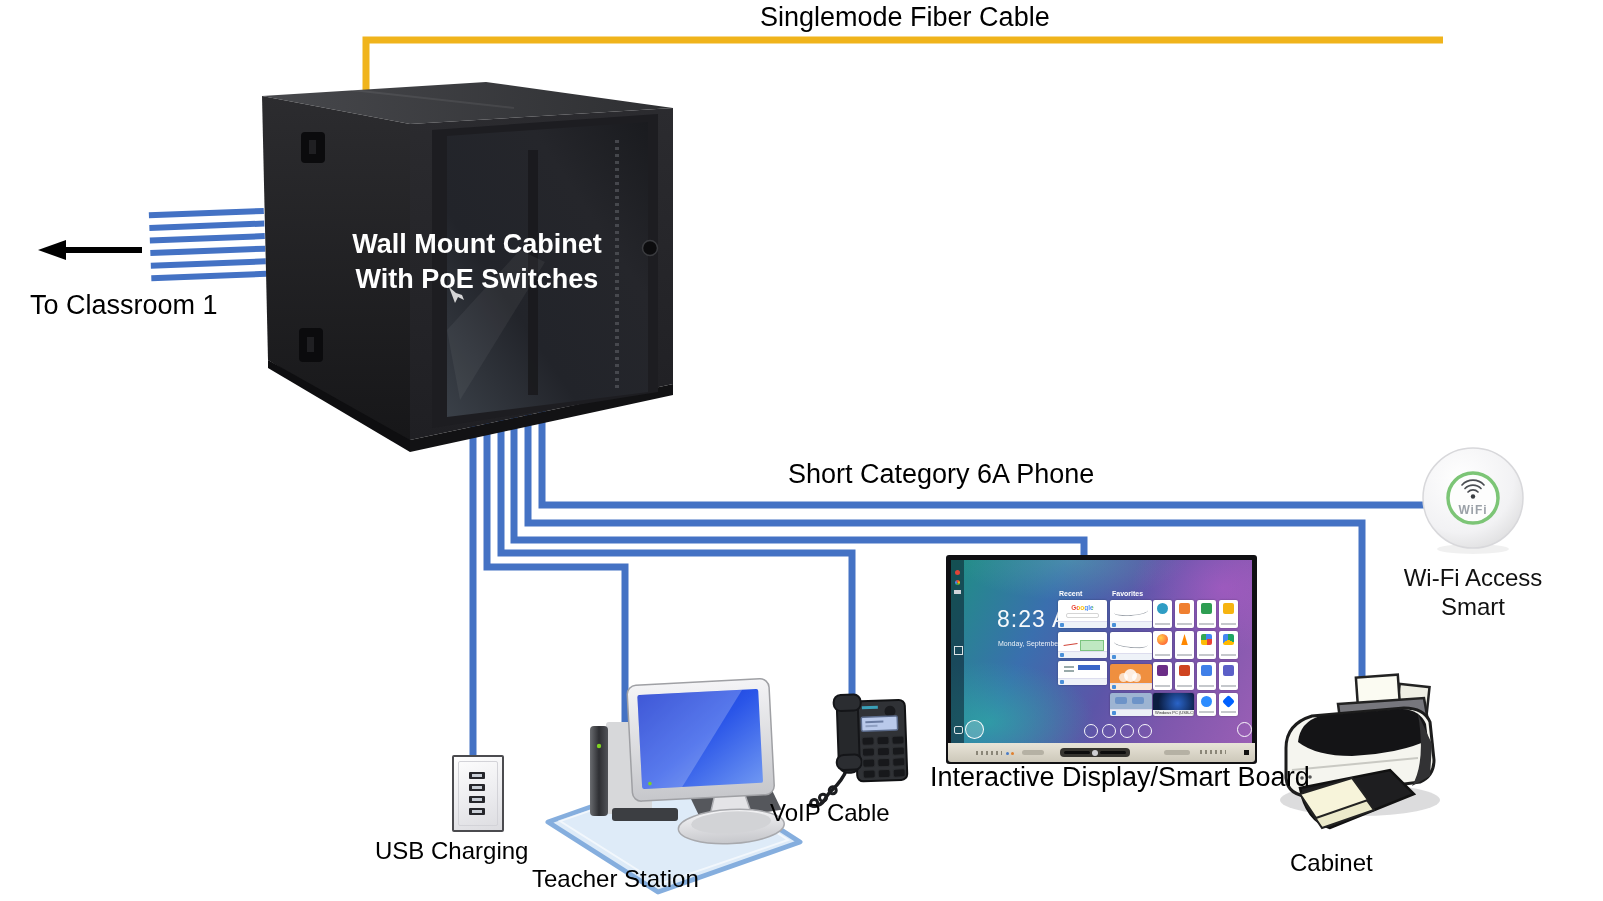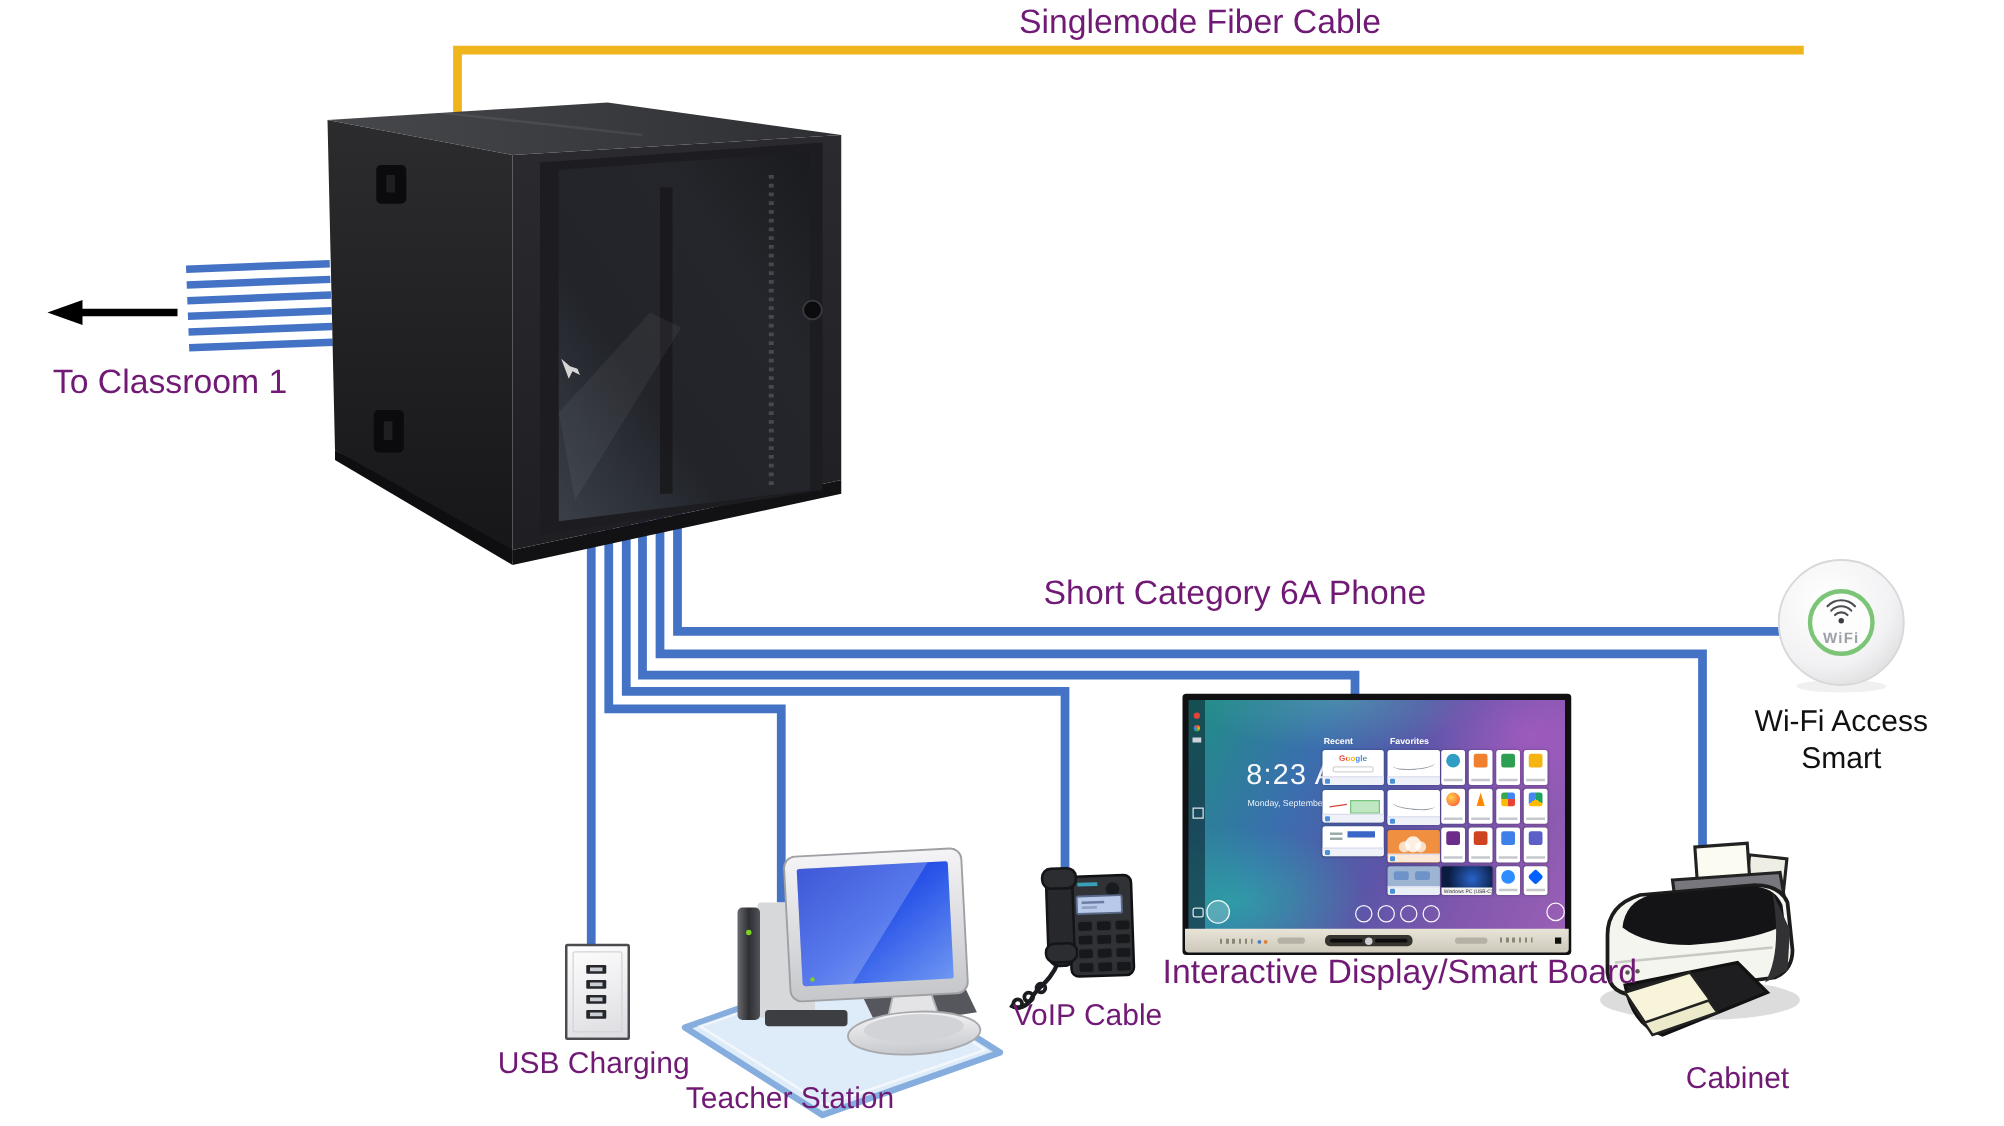--- a/index.html
+++ b/index.html
@@ -5,21 +5,21 @@
   html,body{margin:0;padding:0;background:#fff;}
   .canvas{position:relative;width:1603px;height:901px;background:#fff;overflow:hidden;
           font-family:"Liberation Sans",sans-serif;}
   svg.layer{position:absolute;left:0;top:0;z-index:1;}
   
   .cable{stroke:var(--cat6-cable,#4472C4);stroke-width:7;fill:none;}
   .cable-thin{stroke:var(--cat6-cable,#4472C4);stroke-width:6;fill:none;}
   .fiber{stroke:var(--fiber-cable,#F0B41C);stroke-width:7;fill:none;}
   .arrow-shaft{stroke:var(--arrow-black,#000);stroke-width:6;fill:none;}
   
-  .lbl{position:absolute;z-index:5;color:#701a75;text-align:center;white-space:nowrap;
+  .lbl{position:absolute;z-index:5;color:#000000;text-align:left;white-space:nowrap;
        font-family:"Liberation Sans",sans-serif;}
   .lbl-big{font-size:27px;}
   .lbl-dev{font-size:24px;}
   .cab-text{position:absolute;z-index:5;left:327px;top:227px;width:300px;text-align:center;
             color:#fff;font-weight:bold;font-size:27px;line-height:35px;}
   .wifi-lbl{position:absolute;z-index:5;left:1373px;top:563px;width:200px;text-align:center;
             font-size:24px;line-height:29px;color:#111;}
   
   .usb-plate{position:absolute;z-index:2;left:452px;top:755px;width:48px;height:73px;
              border:2px solid #4b4b4f;border-radius:2px;
@@ -405,20 +405,24 @@
         <div class="dot" style="left:32px;top:1.5px;width:6px;height:6px;background:#cfcfd2"></div>
       </div>
       <div class="bez" style="left:216px;top:7px;width:26px;height:5px"></div>
       <div class="grille" style="left:252px;top:7px"></div>
       <div style="position:absolute;left:296px;top:7px;width:5px;height:5px;background:#111"></div>
     </div>
   </div>
 
   <div class="lbl lbl-big" style="left:760px;top:2px;width:400px">Singlemode Fiber Cable</div>
   <div class="lbl lbl-big" style="left:30px;top:290px;width:212px">To Classroom 1</div>
+  <div class="cab-text">
+    <div>Wall Mount Cabinet</div>
+    <div>With PoE Switches</div>
+  </div>
   <div class="lbl lbl-big" style="left:788px;top:459px;width:400px">Short Category 6A Phone</div>
   <div class="lbl lbl-dev" style="left:375px;top:837px;width:200px">USB Charging</div>
   <div class="lbl lbl-dev" style="left:532px;top:865px;width:200px">Teacher Station</div>
   <div class="lbl lbl-dev" style="left:770px;top:799px;width:200px">VoIP Cable</div>
   <div class="lbl" style="left:930px;top:762px;width:316px;font-size:27px">Interactive Display/Smart Board</div>
   <div class="wifi-lbl">
     <div>Wi-Fi Access</div>
     <div>Smart</div>
   </div>
   <div class="lbl lbl-dev" style="left:1290px;top:849px;width:200px">Cabinet</div>

